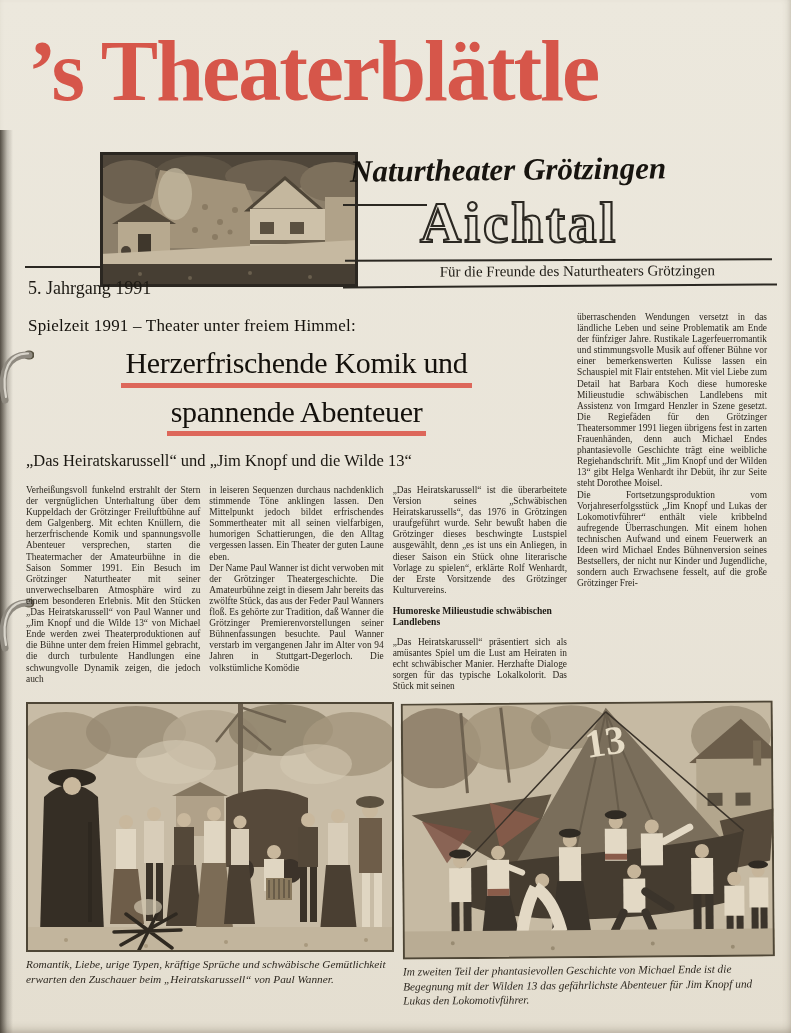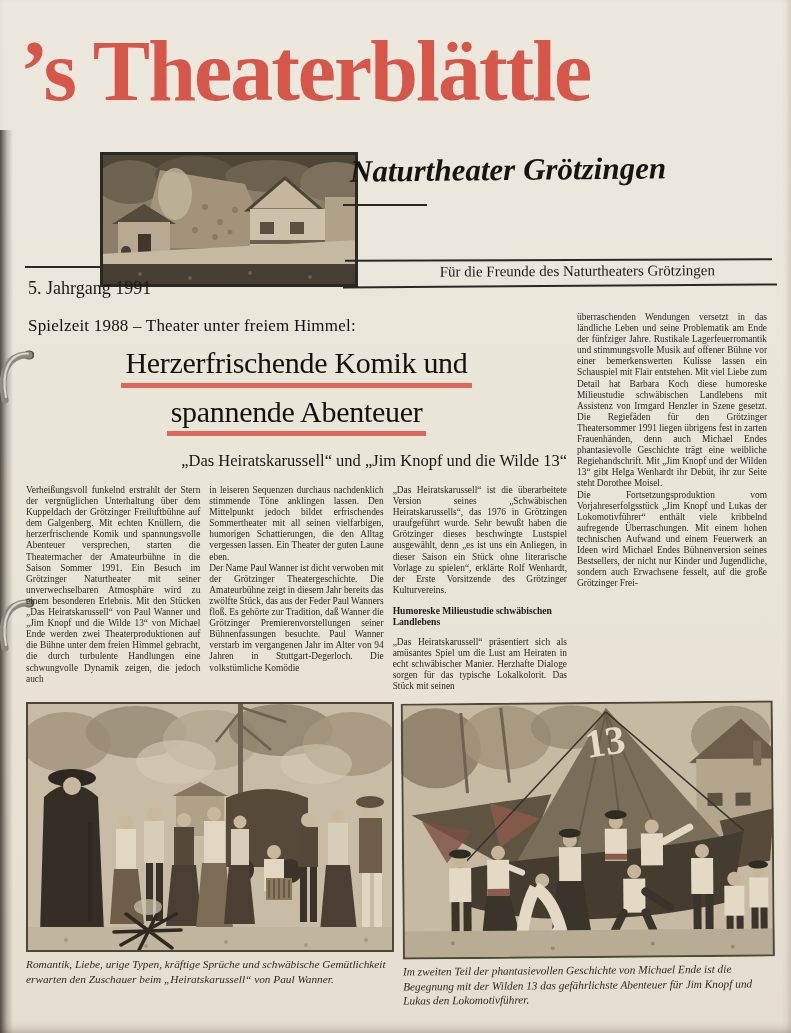--- a/index.html
+++ b/index.html
@@ -18,21 +18,21 @@
     position:absolute;left:0;top:130px;bottom:0;width:13px;
     background:linear-gradient(to right,rgba(58,52,43,.85),rgba(58,52,43,.25) 55%,rgba(58,52,43,0));
     pointer-events:none;
   }
   .binder-ring{position:absolute;left:-2px;width:36px;height:58px;}
   .ring-1{top:346px;} .ring-2{top:594px;}
 
   
   .masthead-area{position:relative;height:306px;}
   .masthead{
-    position:absolute;left:20px;top:24px;width:760px;margin:0;
+    position:absolute;left:28px;top:24px;width:760px;margin:0;
     font-size:86px;font-weight:bold;letter-spacing:-2px;line-height:1.1;
     color:#d6564a;white-space:nowrap;
   }
   .header-photo{position:absolute;left:100px;top:152px;}
   .script-title{
     position:absolute;left:283px;top:152px;width:450px;
     font-style:italic;font-weight:bold;font-size:31px;letter-spacing:0px;
     color:#17140f;text-align:center;transform:rotate(-0.6deg);
   }
   .aichtal-bar{position:absolute;left:343px;top:204px;width:84px;height:2px;background:#2b2822;}
@@ -53,21 +53,21 @@
   .content{position:relative;padding:8px 26px 0 26px;}
   .content-row{display:flex;gap:10px;}
   .left-group{width:541px;flex:0 0 541px;}
   .kicker{font-size:17px;color:#14110c;margin:2px 0 8px 2px;letter-spacing:.2px;}
   .headline{margin:0 0 10px 0;text-align:center;}
   .hl-line{
     display:inline-block;
     font-size:30px;font-weight:normal;color:#14110c;letter-spacing:-.3px;line-height:1.25;
     border-bottom:5px solid #dd675a;padding:0 4px 1px 4px;margin-bottom:5px;
   }
-  .subhead{text-align:right;font-size:16.5px;color:#1b1812;margin:8px 0 14px 0;}
+  .subhead{text-align:left;font-size:16.5px;color:#1b1812;margin:8px 0 14px 0;}
   .cols3{display:flex;gap:9px;}
   .cols3 .col{flex:1;}
   .bodytext p{
     margin:0;font-size:9.4px;line-height:1.18;text-align:justify;color:#2c2820;
     hyphens:auto;-webkit-hyphens:auto;word-spacing:-0.2px;
   }
   .bodytext h3{
     margin:9px 0 9px 0;font-size:9.6px;line-height:1.2;color:#1d1a14;font-weight:bold;
   }
   .col4{width:190px;flex:0 0 190px;margin-top:-2px;}
@@ -137,32 +137,33 @@
       <rect x="0" y="112" width="258" height="23" fill="#463e33"></rect>
       <circle cx="40" cy="122" r="2" fill="#6a5f4e"></circle>
         <circle cx="90" cy="126" r="2" fill="#6a5f4e"></circle>
       <circle cx="150" cy="121" r="2" fill="#6a5f4e"></circle>
         <circle cx="210" cy="125" r="2" fill="#6a5f4e"></circle>
       <rect x="1.5" y="1.5" width="255" height="132" fill="none" stroke="#2b2721" stroke-width="3"></rect>
     </svg>
 
     <div class="script-title">Naturtheater Grötzingen</div>
     <span class="aichtal-bar"></span>
+    <div class="aichtal">Aichtal</div>
 
     <div class="rule rule-left"></div>
     <div class="issue">5. Jahrgang 1991</div>
     <div class="rule rule-right-top"></div>
     <div class="tagline">Für die Freunde des Naturtheaters Grötzingen</div>
     <div class="rule rule-right-bottom"></div>
   </header>
 
   <main class="content">
     <div class="content-row">
       <section class="left-group">
-        <div class="kicker">Spielzeit 1988 – Theater unter freiem Himmel:</div>
+        <div class="kicker">Spielzeit 1991 – Theater unter freiem Himmel:</div>
         <h2 class="headline">
           <span class="hl-line">Herzerfrischende Komik und</span><br>
           <span class="hl-line">spannende Abenteuer</span>
         </h2>
         <div class="subhead">„Das Heiratskarussell“ und „Jim Knopf und die Wilde 13“</div>
 
         <div class="cols3 bodytext">
           <div class="col">
             <p>Verheißungsvoll funkelnd erstrahlt der Stern der vergnüglichen Unterhaltung über dem Kuppeldach der Grötzinger Freiluftbühne auf dem Galgenberg. Mit echten Knüllern, die herzerfrischende Komik und spannungsvolle Abenteuer versprechen, starten die Theatermacher der Amateurbühne in die Saison Sommer 1991. Ein Besuch im Grötzinger Naturtheater mit seiner unverwechselbaren Atmosphäre wird zu einem besonderen Erlebnis. Mit den Stücken „Das Heiratskarussell“ von Paul Wanner und „Jim Knopf und die Wilde 13“ von Michael Ende werden zwei Theaterproduktionen auf die Bühne unter dem freien Himmel gebracht, die durch turbulente Handlungen eine schwungvolle Dynamik zeigen, die jedoch auch</p>
           </div>

